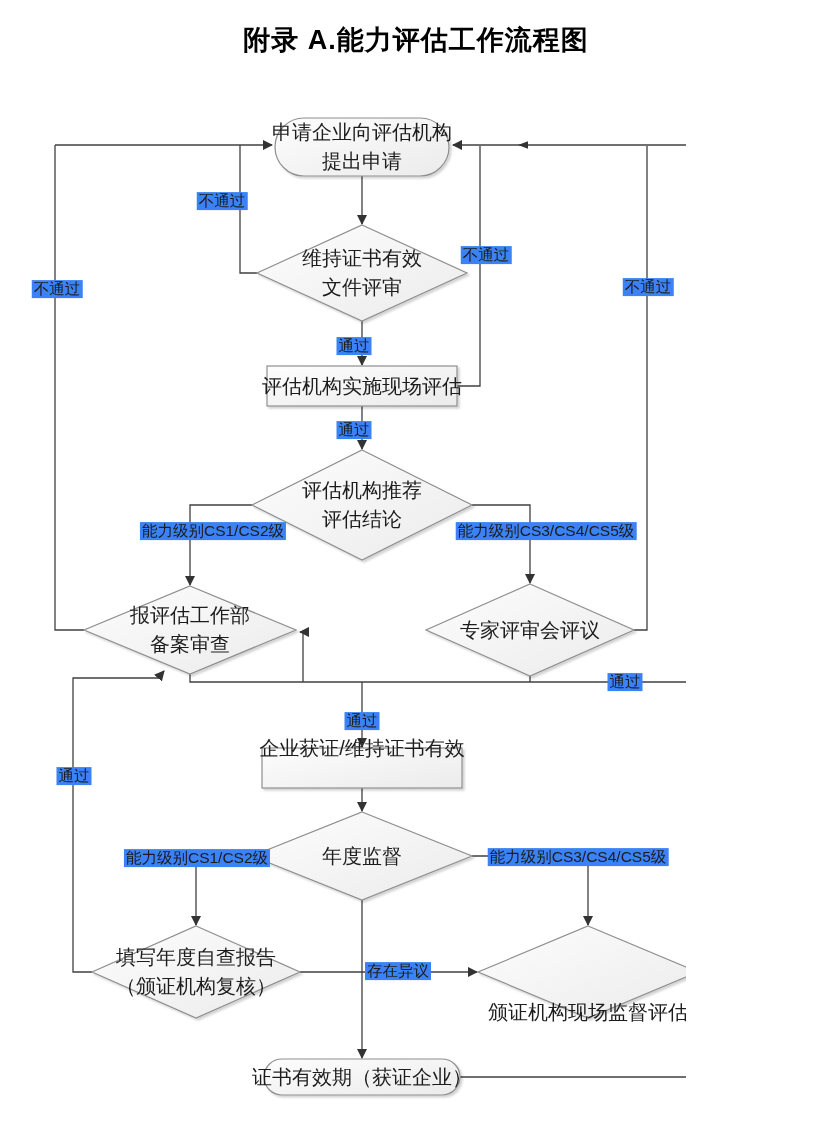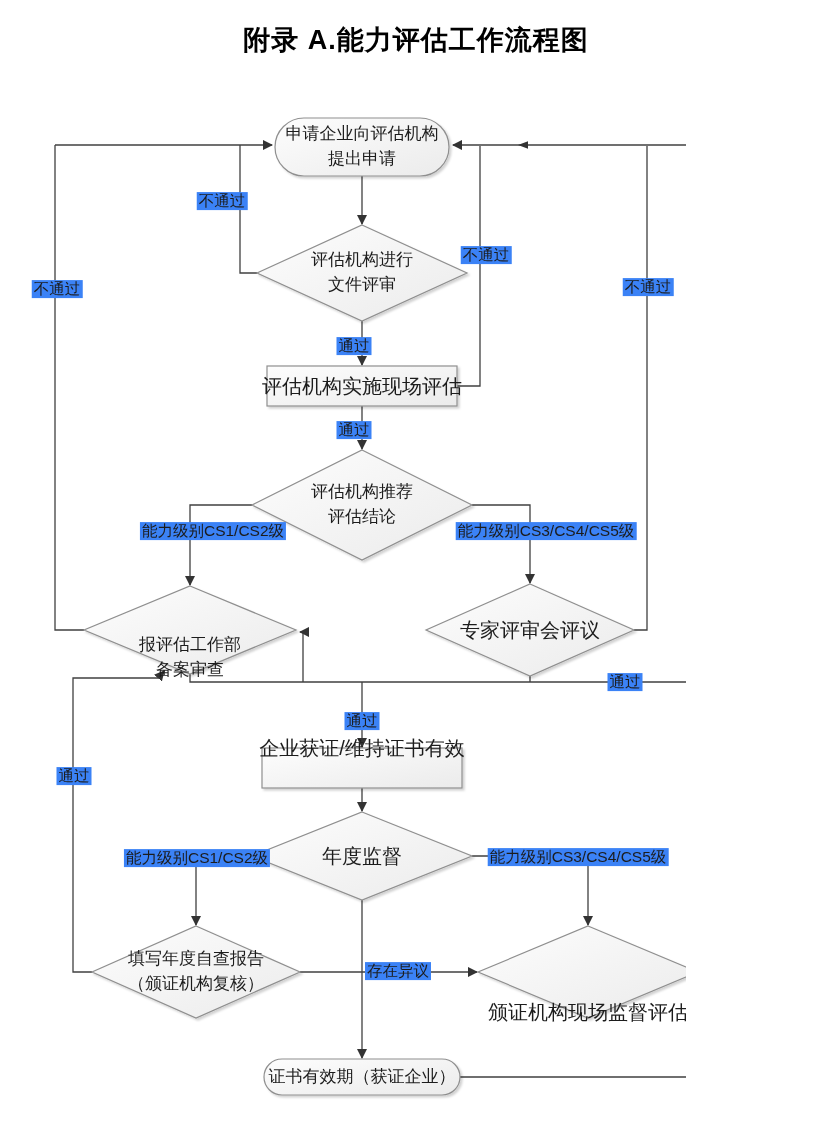--- a/index.html
+++ b/index.html
@@ -10,21 +10,21 @@
   .title {
     position:absolute; left:416px; top:40px; transform:translate(-50%,-50%);
     font-size:27px; font-weight:bold; color:#000; white-space:nowrap;
     letter-spacing:1px;
   }
   .edges-svg { position:absolute; left:0; top:0; }
   .node-label {
     position:absolute; transform:translate(-50%,-50%); text-align:center;
     color:#1c1c1c; font-size:20px; line-height:1.45; white-space:nowrap;
   }
-  .node-label.small { font-size:17px; }
+  .node-label.small { font-size:20px; }
   .node-label span { display:block; }
   .edge-label {
     position:absolute; transform:translate(-50%,-50%); background:#3b82f6;
     color:#1c1c1c; font-size:15.5px; line-height:1.15; padding:0 2px;
     white-space:nowrap;
   }
 </style>
 </head>
 <body>
 
@@ -106,31 +106,31 @@
       <polygon points="588,926 698,972 588,1018 478,972"></polygon>
       <rect x="264" y="1059" width="196" height="36" rx="18"></rect>
     </g>
   </svg>
 
   <div class="node-label small" style="left:362px; top:147px;">
     <span>申请企业向评估机构</span>
     <span>提出申请</span>
   </div>
   <div class="node-label small" style="left:362px; top:273px;">
-    <span>评估机构进行</span>
+    <span>维持证书有效</span>
     <span>文件评审</span>
   </div>
   <div class="node-label" style="left:362px; top:386px;">
     <span>评估机构实施现场评估</span>
   </div>
   <div class="node-label small" style="left:362px; top:505px;">
     <span>评估机构推荐</span>
     <span>评估结论</span>
   </div>
-  <div class="node-label small" style="left:190px; top:630px;margin-top:28px;">
+  <div class="node-label small" style="left:190px; top:630px;">
     <span>报评估工作部</span>
     <span>备案审查</span>
   </div>
   <div class="node-label" style="left:530px; top:630px;">
     <span>专家评审会评议</span>
   </div>
   <div class="node-label" style="left:362px; top:748px;text-align:center;">
     <span>企业获证/维持证书有效</span>
   </div>
   <div class="node-label" style="left:362px; top:856px;">

